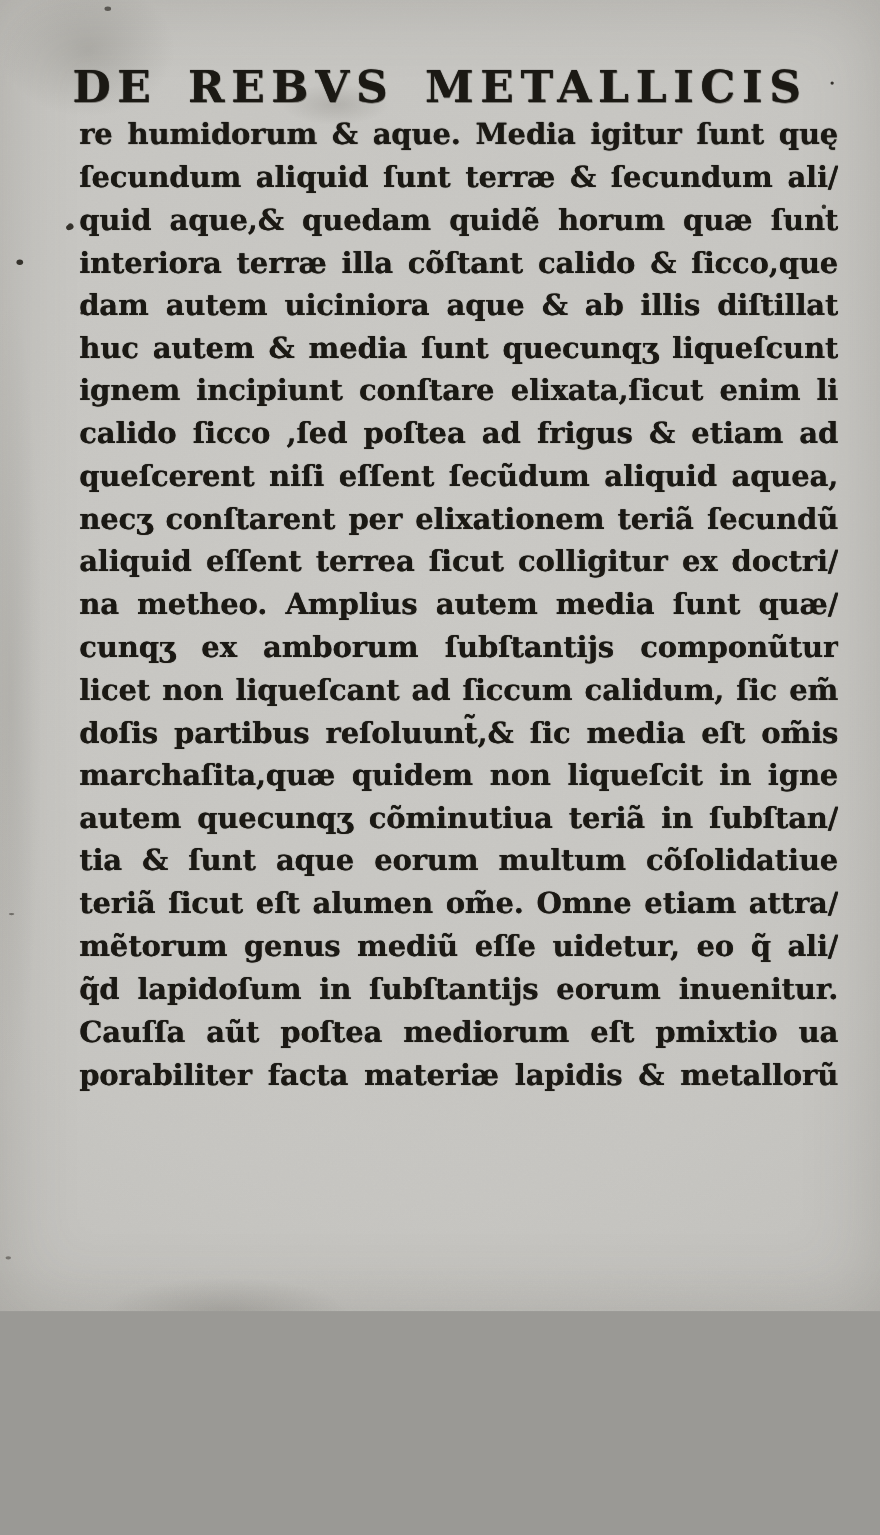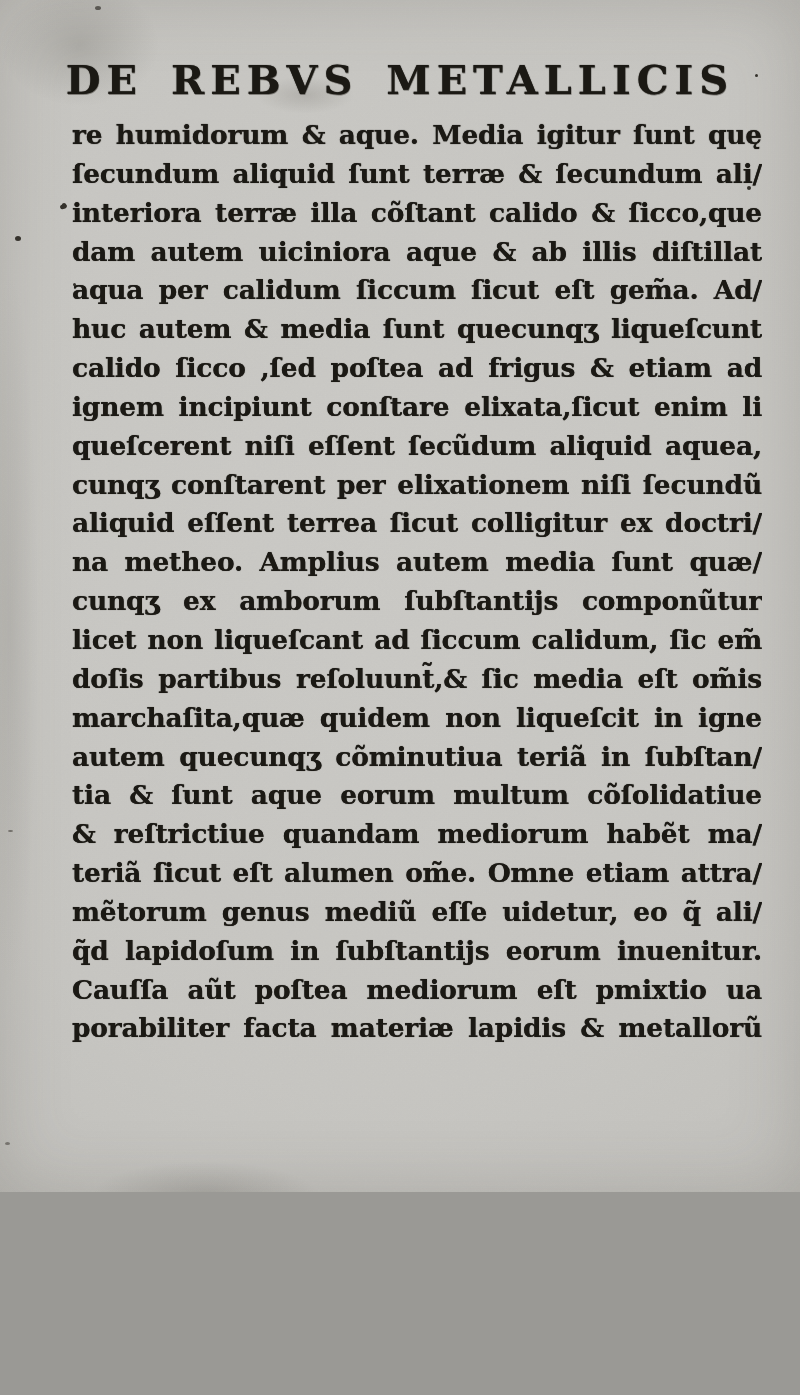--- a/index.html
+++ b/index.html
@@ -47,21 +47,20 @@
     white-space:nowrap;
     text-shadow:0 0 0.7px rgba(22,20,16,.9);
   }
   
   .line:nth-child(27),
   .line:nth-child(28){
     text-shadow:0 0 1.3px rgba(20,18,14,.95), 0.6px 0.6px 0.6px rgba(20,18,14,.6);
   }
   .line:nth-child(1){
     text-shadow:0 0 1px rgba(20,18,14,.95);
-    margin-top:12px;
   }
   .catchword{
     position:absolute;
     top:1216px;right:34px;
     font-size:36px;
     font-weight:bold;
     letter-spacing:0.5px;
     text-shadow:0 0 0.8px rgba(22,20,16,.9);
     filter:blur(.22px);
   }
@@ -98,37 +97,36 @@
   <div class="speck" style="left:5px;top:1142px;width:5px;height:3px;opacity:.5;"></div>
   <div class="speck" style="left:10px;top:1236px;width:5px;height:3px;opacity:.5;"></div>
   <div class="speck" style="left:95px;top:6px;width:6px;height:4px;opacity:.7;"></div>
 
   <div class="page-title">DE REBVS METALLICIS</div>
 
   <div class="textblock">
 
   <div class="line">re humidorum &amp; aque. Media igitur ſunt quę</div>
       <div class="line">ſecundum aliquid ſunt terræ &amp; ſecundum ali/</div>
+      <div class="line">quid aque,&amp; quedam quidẽ horum quæ ſunt</div>
       <div class="line">interiora terræ illa cõſtant calido &amp; ſicco,que</div>
       <div class="line">dam autem uiciniora aque &amp; ab illis diſtillat</div>
-      <div class="line">aqua per calidum ſiccum ſicut eſt gem̃a. Ad/</div>
       <div class="line">huc autem &amp; media ſunt quecunqʒ liqueſcunt</div>
+      <div class="line">ignem incipiunt conſtare elixata,ſicut enim li</div>
       <div class="line">calido ſicco ,ſed poſtea ad frigus &amp; etiam ad</div>
-      <div class="line">ignem incipiunt conſtare elixata,ſicut enim li</div>
       <div class="line">queſcerent niſi eſſent ſecũdum aliquid aquea,</div>
-      <div class="line">cunqʒ conſtarent per elixationem niſi ſecundũ</div>
+      <div class="line">necʒ conſtarent per elixationem teriã ſecundũ</div>
       <div class="line">aliquid eſſent terrea ſicut colligitur ex doctri/</div>
       <div class="line">na metheo. Amplius autem media ſunt quæ/</div>
       <div class="line">cunqʒ ex amborum ſubſtantijs componũtur</div>
       <div class="line">licet non liqueſcant ad ſiccum calidum, ſic em̃</div>
       <div class="line">doſis partibus reſoluunt̃,&amp; ſic media eſt om̃is</div>
       <div class="line">marchaſita,quæ quidem non liqueſcit in igne</div>
       <div class="line">autem quecunqʒ cõminutiua teriã in ſubſtan/</div>
       <div class="line">tia &amp; ſunt aque eorum multum cõſolidatiue</div>
-      <div class="line">&amp; reſtrictiue quandam mediorum habẽt ma/</div>
       <div class="line">teriã ſicut eſt alumen om̃e. Omne etiam attra/</div>
       <div class="line">mẽtorum genus mediũ eſſe uidetur, eo q̃ ali/</div>
       <div class="line">q̃d lapidoſum in ſubſtantijs eorum inuenitur.</div>
       <div class="line">Cauſſa aũt poſtea mediorum eſt pmixtio ua</div>
       <div class="line">porabiliter facta materiæ lapidis &amp; metallorũ</div>
     </div>
 
   <div class="catchword">vel</div>
 
 </div>

